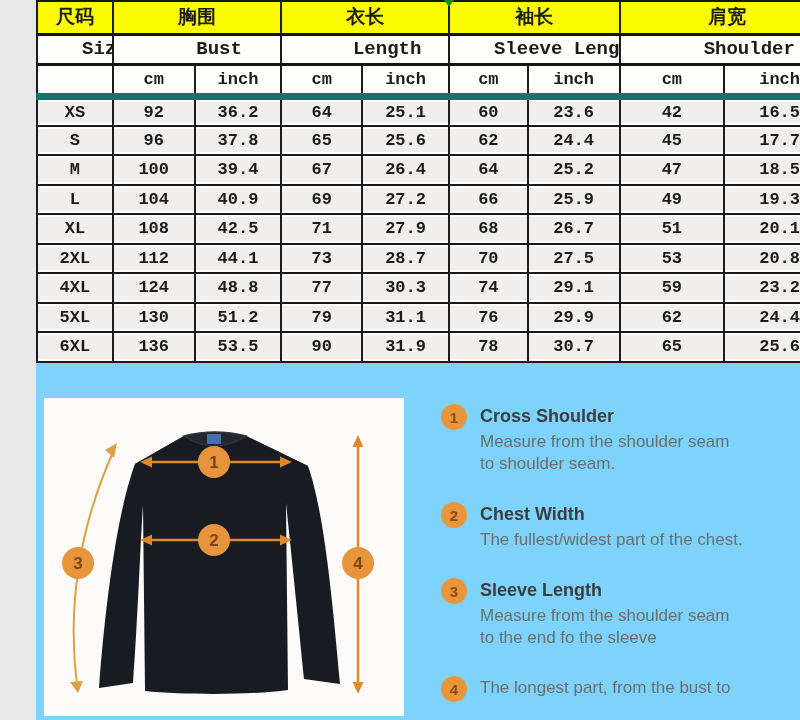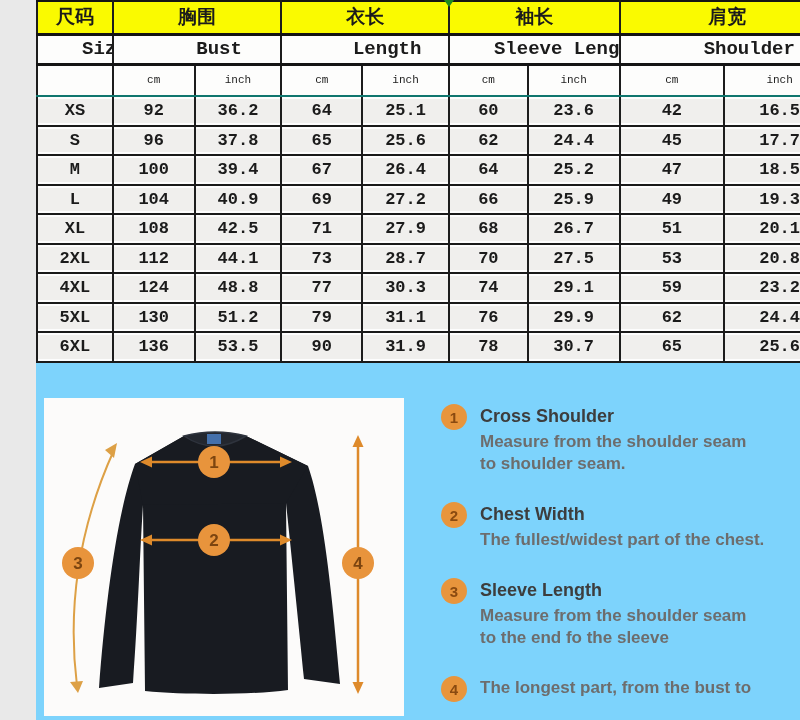--- a/index.html
+++ b/index.html
@@ -45,23 +45,23 @@
     background: #fdfdfc;
     height: 30px;
     font-size: 19px;
     font-weight: 600;
     border-bottom: 3px solid #141414;
     padding-left: 44px;
   }
   .size-table tr.unit-row td {
     background: #fdfdfc;
     height: 32px;
-    font-size: 11px;
-    font-weight: 400;
-    border-bottom: 2px solid #0f766e;
+    font-size: 17px;
+    font-weight: 700;
+    border-bottom: 7px solid #0f766e;
   }
   .size-table tbody td {
     background: #f0efed;
     height: 29.5px;
     font-size: 17px;
     font-weight: 600;
     border-bottom: 2px solid #1a1a1a;
     box-shadow: inset 0 2px 0 rgba(255,255,255,.85), inset 0 -2px 0 rgba(255,255,255,.85);
   }
 
@@ -112,21 +112,20 @@
     font-size: 18px;
     font-weight: bold;
     color: #3d3d3d;
     line-height: 22px;
     margin-bottom: 4px;
   }
   .legend-desc {
     font-size: 17px;
     color: #6d6d6d;
     line-height: 22px;
-    font-weight: bold;
   }
 
   svg text.marker-num {
     font-family: "Liberation Sans", sans-serif;
     font-size: 17px;
     font-weight: bold;
     fill: #7c4510;
     text-anchor: middle;
   }
 </style>

